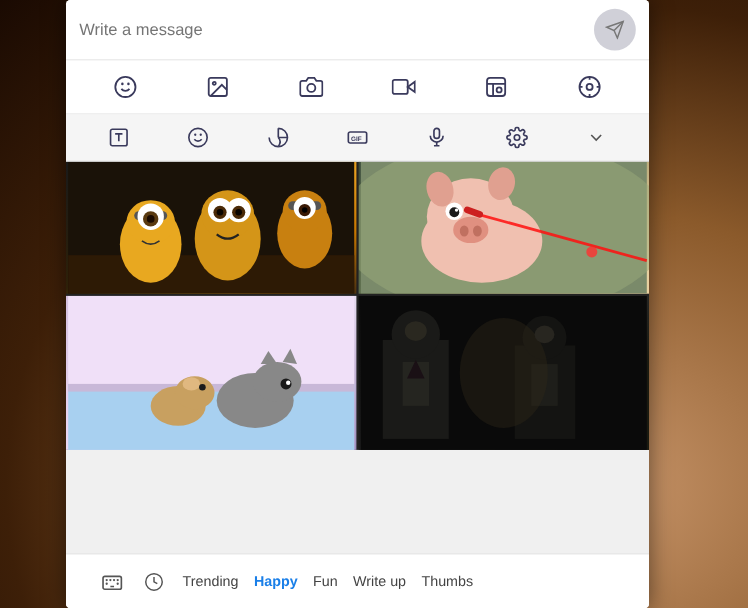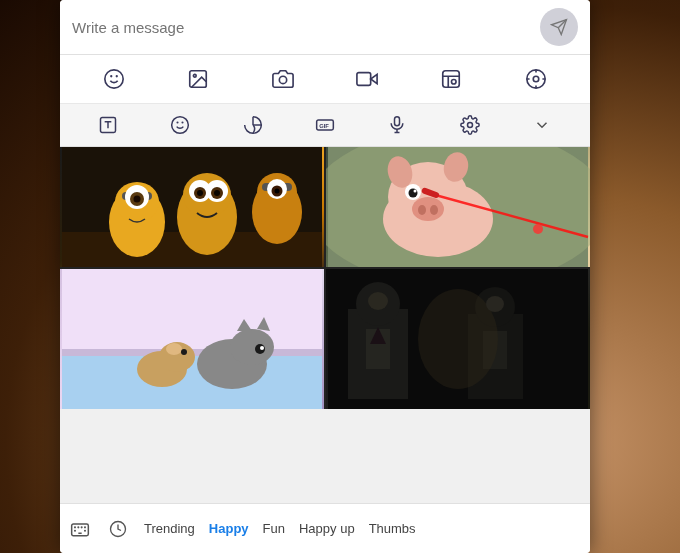--- a/index.html
+++ b/index.html
@@ -152,21 +152,21 @@
     .gif-dark {
       background: linear-gradient(135deg, #0a0a0a 0%, #1a1a1a 30%, #2a2a2a 60%, #1a1a10 80%);
       position: relative;
     }
 
     
     .category-bar {
       background: #ffffff;
       display: flex;
       align-items: center;
-      padding: 0 2px;
+      padding: 0 24px;
       height: 50px;
       border-top: 1px solid #e0e0e0;
       gap: 2px;
     }
 
     .category-item {
       display: flex;
       align-items: center;
       justify-content: center;
       padding: 8px 6px;
@@ -481,21 +481,21 @@
       <div class="category-item">
         <span>Trending</span>
       </div>
       <div class="category-item active" style="color:#1a7fe8;">
         <span>Happy</span>
       </div>
       <div class="category-item">
         <span>Fun</span>
       </div>
       <div class="category-item">
-        <span>Happy up</span>
+        <span>Write up</span>
       </div>
       <div class="category-item">
         <span>Thumbs</span>
       </div>
     </div>
 
   </div>
 </div>
 
 </body></html>

